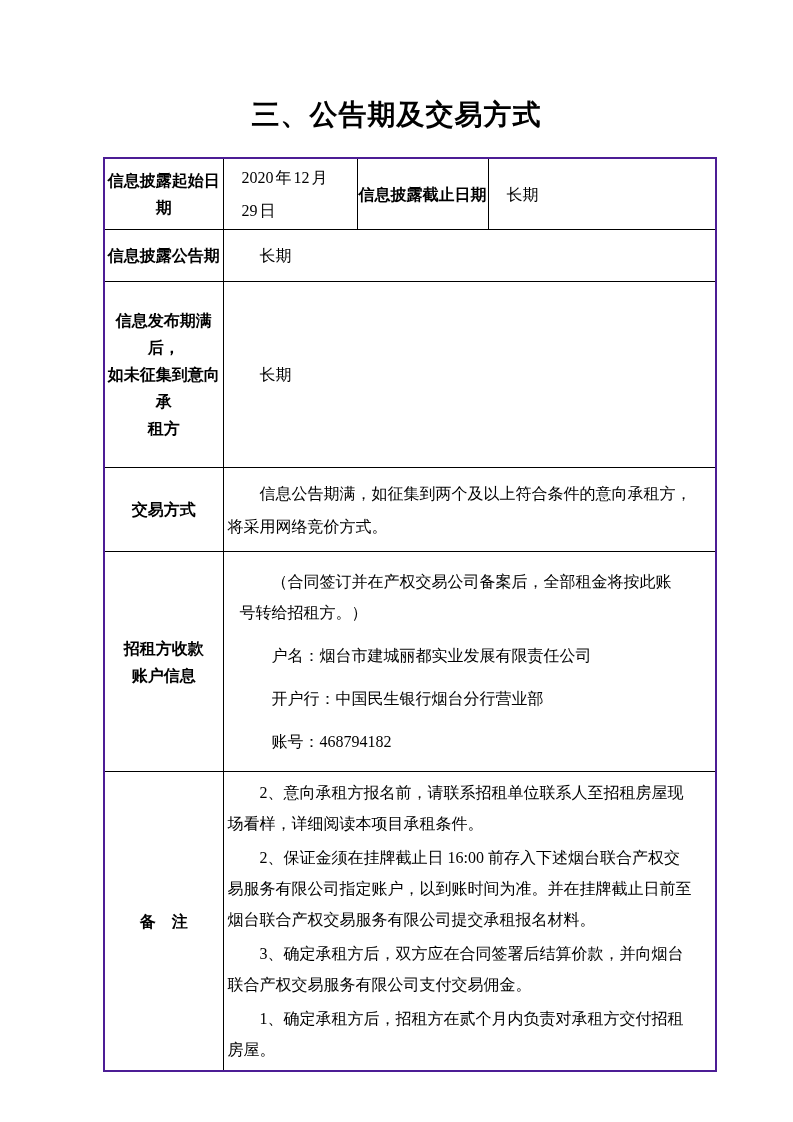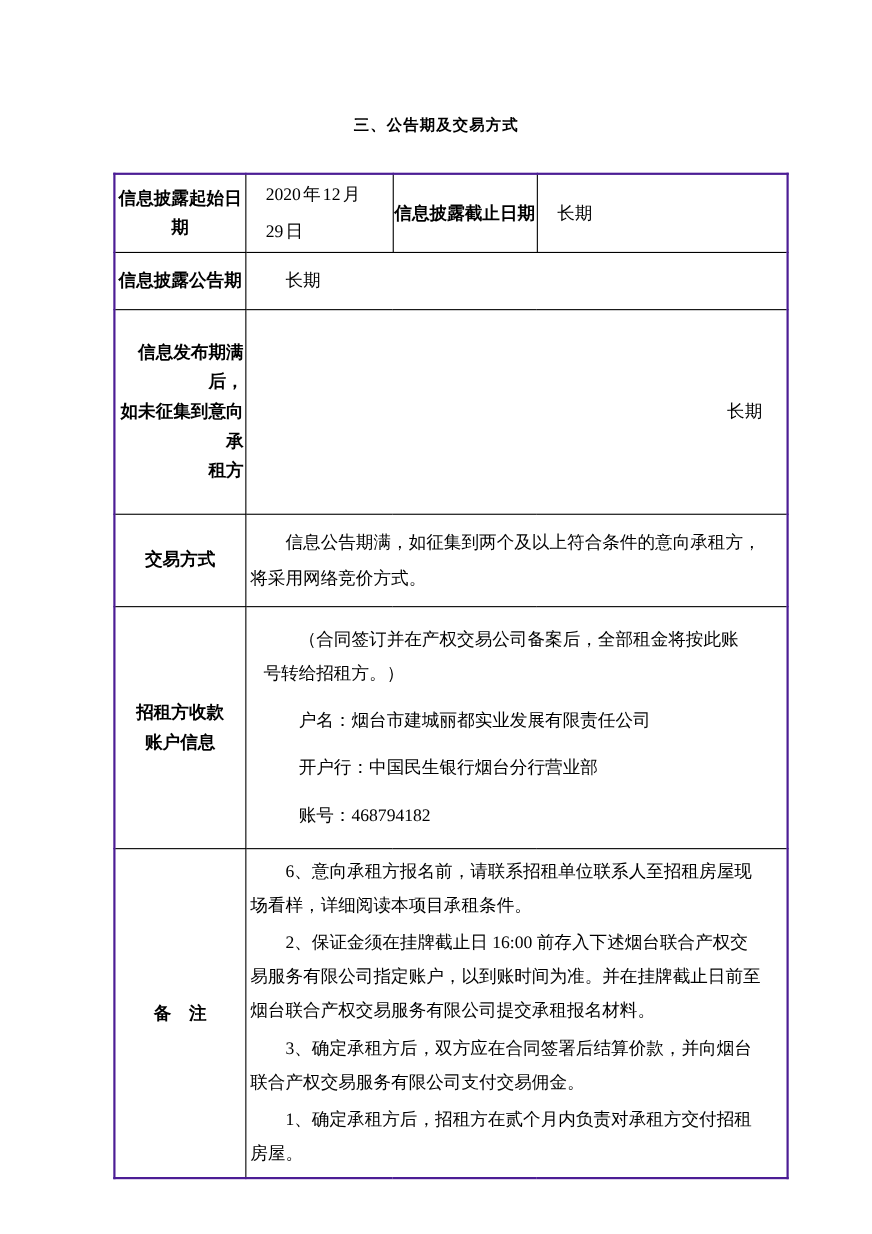--- a/index.html
+++ b/index.html
@@ -11,21 +11,21 @@
   .page {
     position: relative;
     width: 793px;
     height: 1122px;
     background: #ffffff;
     overflow: hidden;
   }
   .doc-title {
     padding-top: 100px;
     text-align: center;
-    font-size: 14px;
+    font-size: 28px;
     font-weight: bold;
     line-height: 30px;
     letter-spacing: 1px;
   }
   table.main-table {
     margin-left: 103px;
     margin-top: 27px;
     width: 612px;
     table-layout: fixed;
     border-collapse: collapse;
@@ -52,21 +52,21 @@
     padding: 2px 18px;
   }
   td.date-cell { font-size: 15px; word-spacing: -2px; }
   .indent { text-indent: 2em; }
   td.account-cell { line-height: 31px; }
   td.account-cell p { text-indent: 2em; margin: 12px; }
   td.remark-cell { line-height: 31px; }
   td.remark-cell p { text-indent: 2em; margin: 3px 0; }
   tr.r1 td { height: 48px; }
   tr.r2 td { height: 52px; }
-  tr.r3 td { height: 186px; text-align: right; }
+  tr.r3 td { height: 186px; }
   tr.r4 td { height: 84px; }
   tr.r5 td { height: 156px; }
   tr.r6 td { height: 290px; }
   .page-number {
     margin-top: 48px;
     text-align: center;
     font-size: 13px;
   }
 </style>
 </head>
@@ -115,21 +115,21 @@
           <p>（合同签订并在产权交易公司备案后，全部租金将按此账号转给招租方。）</p>
           <p>户名：烟台市建城丽都实业发展有限责任公司</p>
           <p>开户行：中国民生银行烟台分行营业部</p>
           <p>账号：468794182</p>
         </td>
       </tr>
 
       <tr class="r6">
         <td class="label-cell">备　注</td>
         <td class="value-cell remark-cell" colspan="3">
-          <p>6、意向承租方报名前，请联系招租单位联系人至招租房屋现场看样，详细阅读本项目承租条件。</p>
+          <p>2、意向承租方报名前，请联系招租单位联系人至招租房屋现场看样，详细阅读本项目承租条件。</p>
           <p>2、保证金须在挂牌截止日 16:00 前存入下述烟台联合产权交易服务有限公司指定账户，以到账时间为准。并在挂牌截止日前至烟台联合产权交易服务有限公司提交承租报名材料。</p>
           <p>3、确定承租方后，双方应在合同签署后结算价款，并向烟台联合产权交易服务有限公司支付交易佣金。</p>
           <p>1、确定承租方后，招租方在贰个月内负责对承租方交付招租房屋。</p>
         </td>
       </tr>
     </tbody>
   </table>
 
   <div class="page-number">5</div>
 

